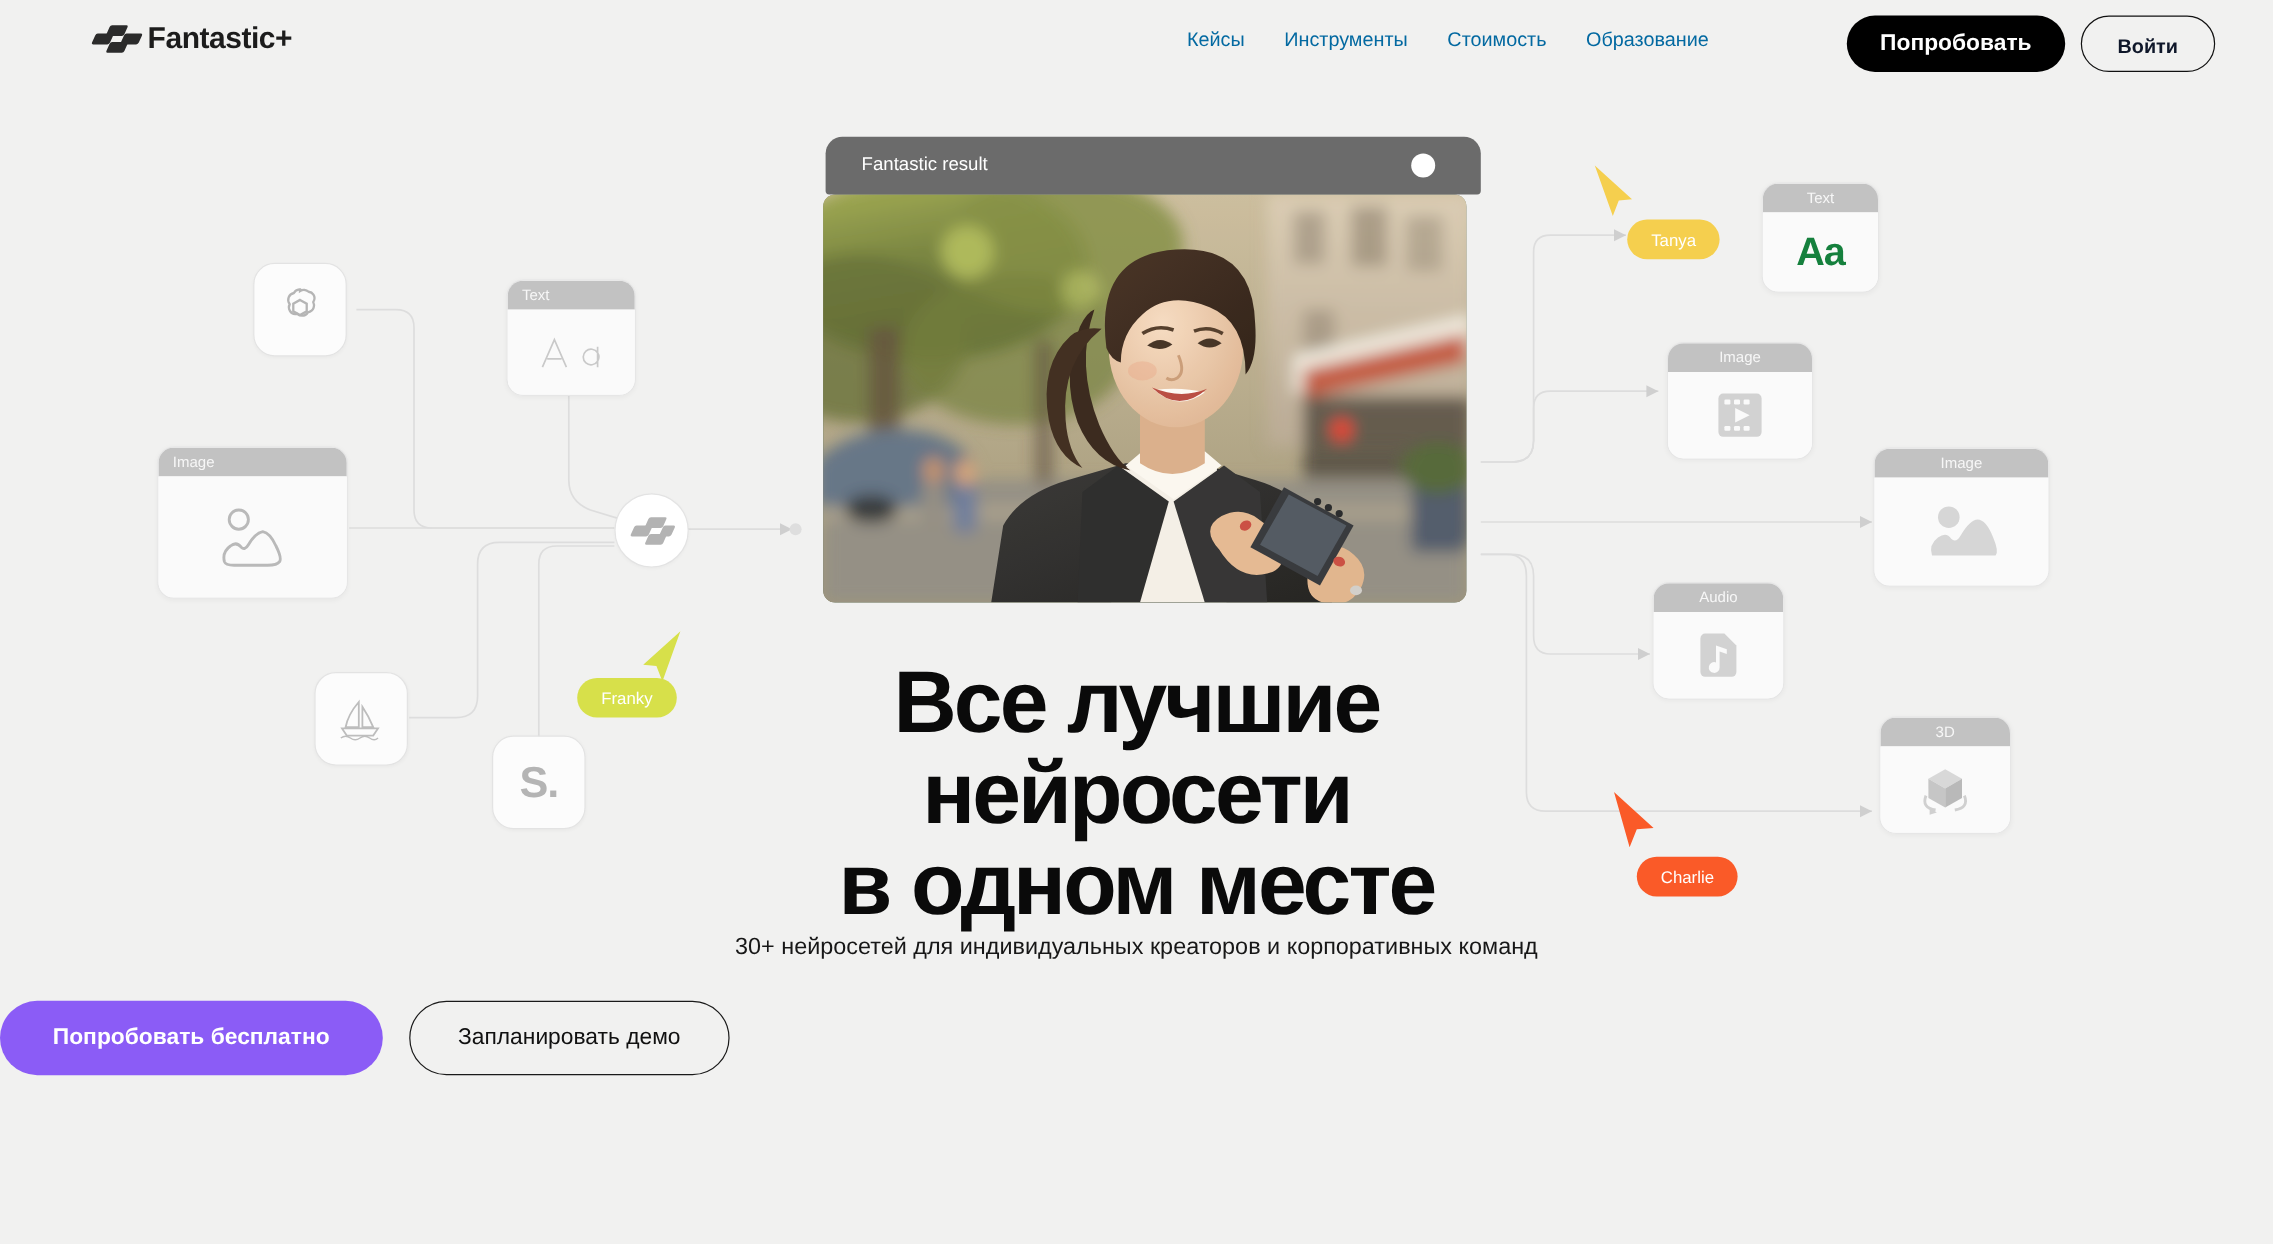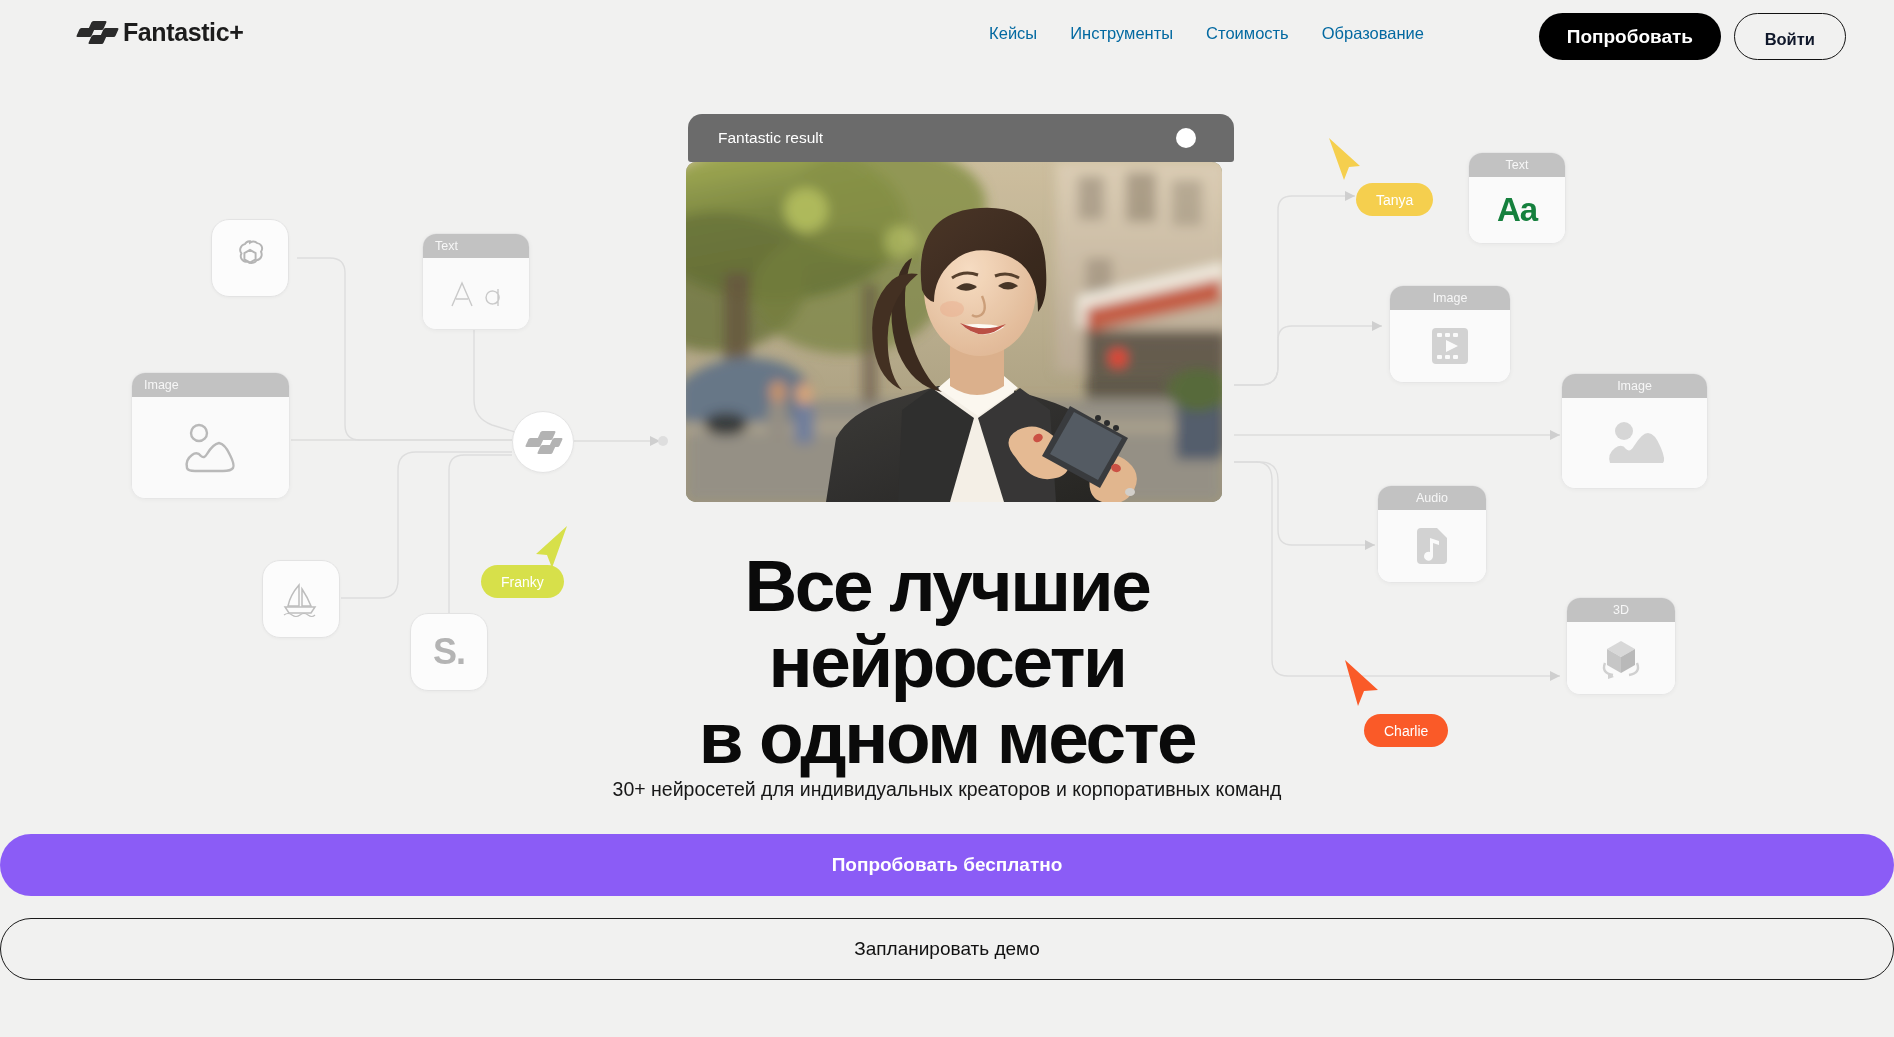--- a/index.html
+++ b/index.html
@@ -107,21 +107,21 @@
     position:absolute; z-index:40; left:0; right:0; top:548px;
     text-align:center; font-size:73px; line-height:1.04;
     font-weight:700; letter-spacing:-2.4px; color:#0a0a0a;
   }
   .subtitle{
     position:absolute; z-index:40; left:0; right:0; top:778px;
     text-align:center; font-size:19.5px; color:#171717;
   }
   .cta-row{
     position:absolute; z-index:40; left:0; right:0; top:834px;
-    display:flex; justify-content:flex-start; gap:22px;flex-direction:column;
+    display:flex; justify-content:flex-start; gap:22px;
   }
   .btn-primary{
     background:#8b5cf6; color:#fff; border:none; border-radius:34px;
     height:62px; padding:0 44px; font-size:19px; font-weight:700;
     font-family:"Liberation Sans", sans-serif; cursor:pointer; white-space:nowrap;
   }
   .btn-secondary{
     background:transparent; color:#111; border:1.4px solid #1a1a1a; border-radius:34px;
     height:62px; padding:0 40px; font-size:19px; font-weight:400;
     font-family:"Liberation Sans", sans-serif; cursor:pointer; white-space:nowrap;

